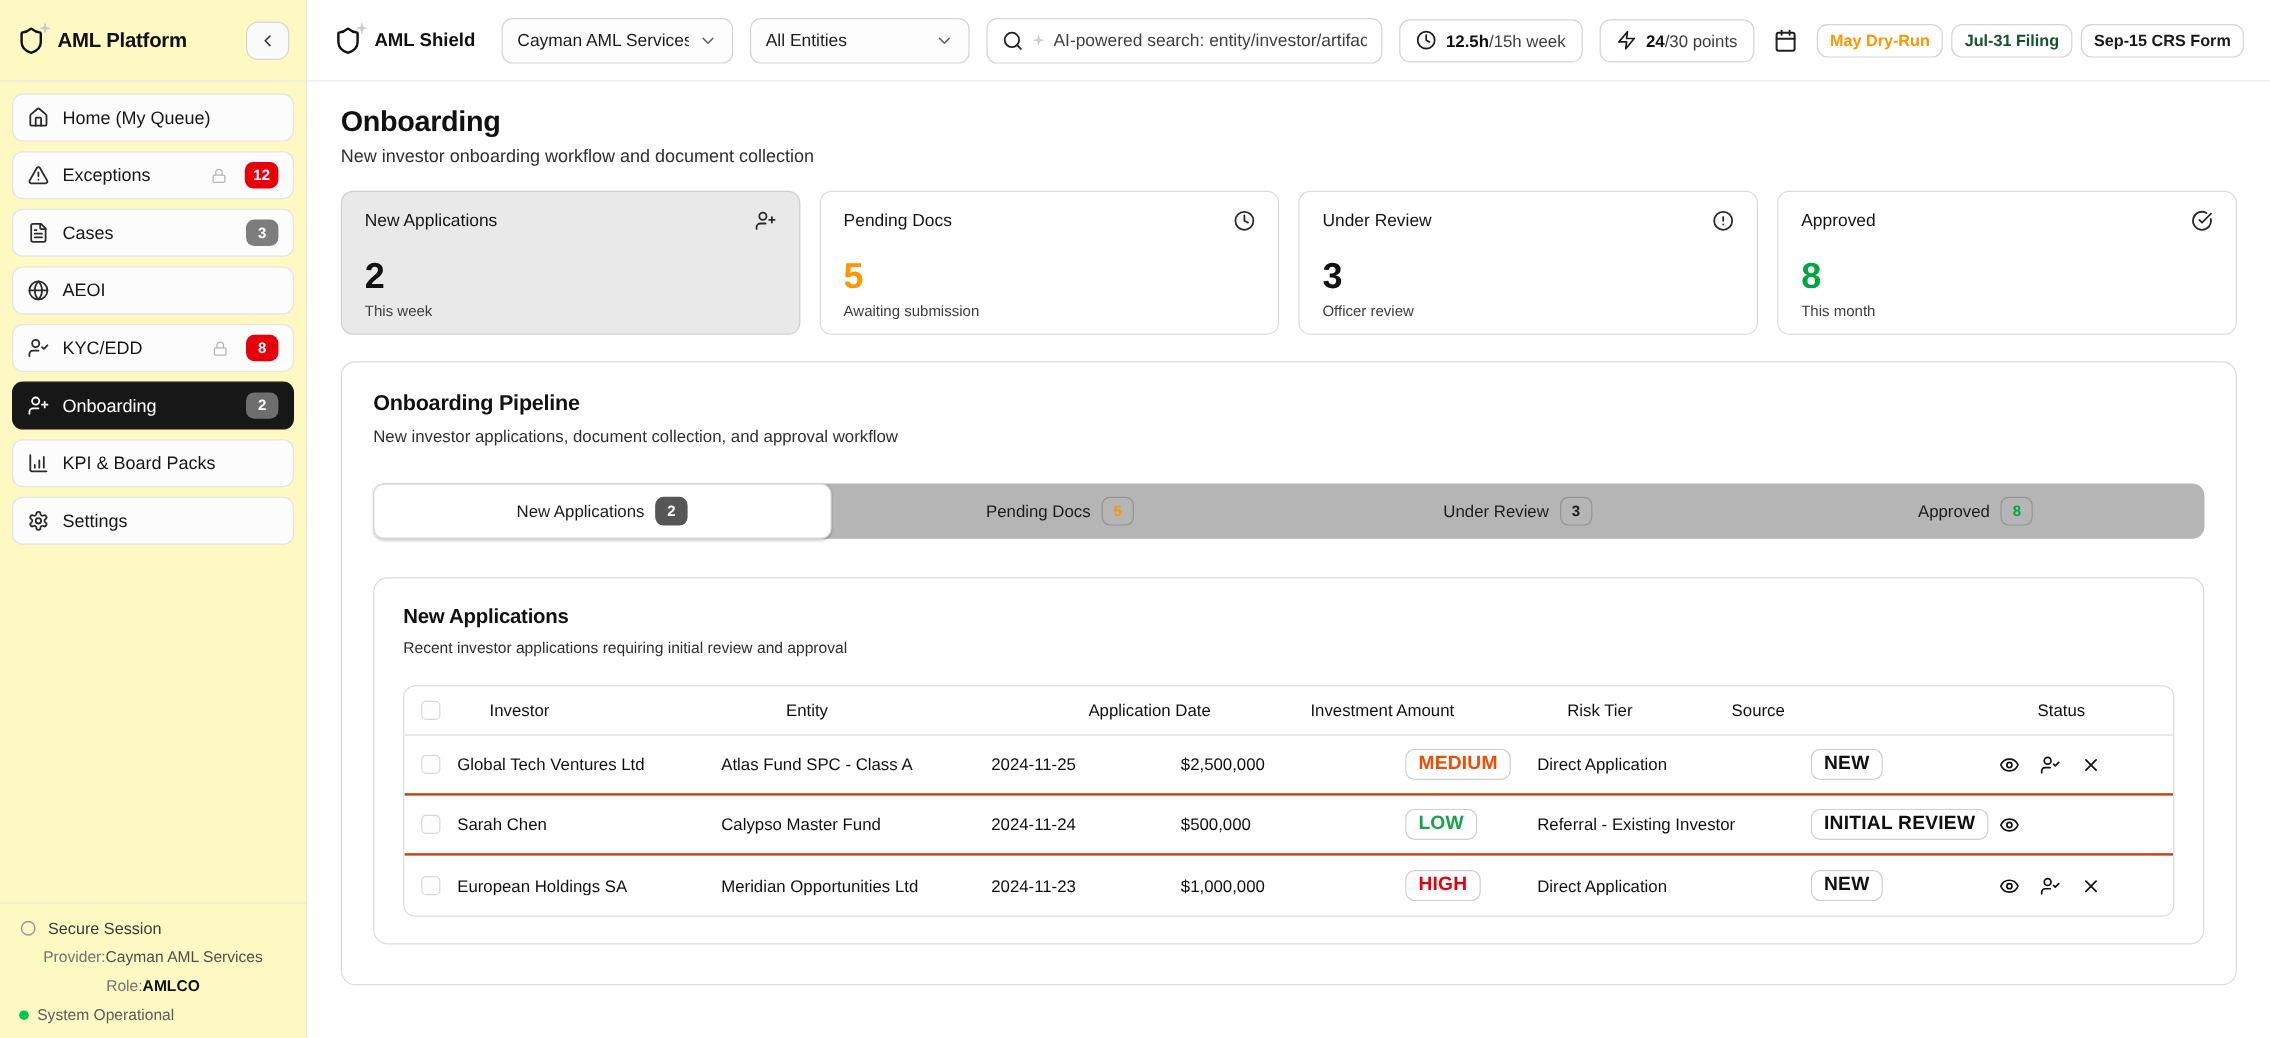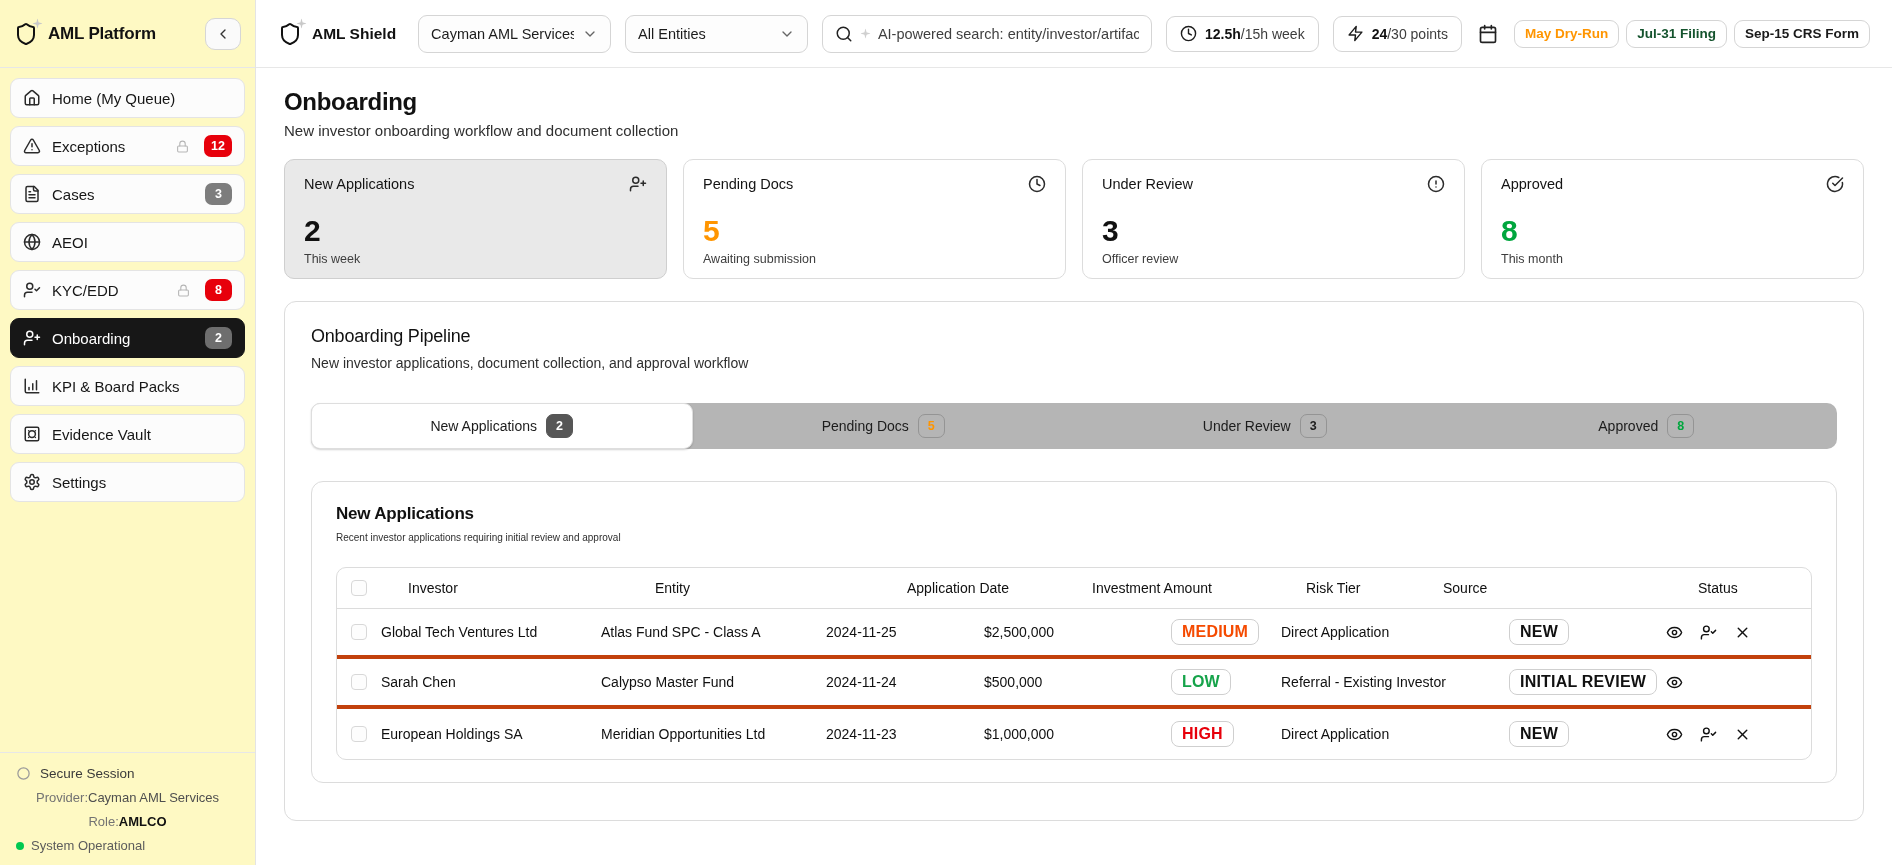--- a/index.html
+++ b/index.html
@@ -80,40 +80,40 @@
     height:120px; cursor:pointer; }
   .stat-card.selected { background:#e9e9e9; border-color:#cfcfcf; }
   .stat-head { display:flex; align-items:center; justify-content:space-between; }
   .stat-label { font-size:14.5px; color:#141414; }
   .stat-head .icon { width:18px; height:18px; color:#2b2b2b; }
   .stat-value { font-size:30px; font-weight:700; margin-top:23px; line-height:1; }
   .stat-sub { font-size:12.5px; color:#3d3d3d; margin-top:6px; }
 
   .pipeline { margin-top:22px; border:1px solid #dcdcdc; border-radius:12px; padding:24px 26px;
     background:#fff; height:520px; }
-  .pipe-title { font-size:18px; font-weight:400; letter-spacing:-0.2px; }
+  .pipe-title { font-size:18px; font-weight:700; letter-spacing:-0.2px; }
   .pipe-sub { font-size:14px; color:#2f2f2f; margin-top:8px; }
   .tabs { margin-top:32px; height:46px; background:#b5b5b5; border-radius:10px;
     display:grid; grid-template-columns:repeat(4,1fr); }
   .tab { display:flex; align-items:center; justify-content:center; gap:9px; font-size:14px;
     color:#1c1c1c; font-weight:500; cursor:pointer; border-radius:9px; }
   .tab.tab-active { background:#fff; border:1px solid #dedede; box-shadow:0 1px 2px rgba(0,0,0,.18); }
   .tab-count { min-width:27px; height:24px; border-radius:7px; display:flex; align-items:center;
     justify-content:center; font-size:12.5px; font-weight:700; padding:0 7px;
     border:1px solid transparent; }
 
   .apps-card { margin-top:32px; border:1px solid #dcdcdc; border-radius:12px; padding:22px 24px;
     background:#fff; }
   .apps-title { font-size:17px; font-weight:700; letter-spacing:-0.2px; }
-  .apps-sub { font-size:10px; color:#2f2f2f; margin-top:8px; }
+  .apps-sub { font-size:13px; color:#2f2f2f; margin-top:8px; }
   .table { margin-top:24px; border:1px solid #dcdcdc; border-radius:10px; overflow:hidden; }
   .trow { display:grid; grid-template-columns:44px 220px 225px 158px 187px 110px 228px 157px 1fr;
     align-items:center; }
   .thead { height:41px; border-bottom:1px solid #dcdcdc; font-size:14px; font-weight:500; color:#101010;gap:27px; }
-  .tbody-row { height:50px; border-bottom:4px solid #c2410c; font-size:14px; color:#101010; cursor:pointer; }
+  .tbody-row { height:50px; border-bottom:2px solid #c2410c; font-size:14px; color:#101010; cursor:pointer; }
   .tbody-row:last-child { border-bottom:none; }
   .cell { padding-right:10px; white-space:nowrap; overflow:hidden; }
   .cb-cell { display:flex; justify-content:center; }
   .checkbox { width:16px; height:16px; border:1px solid #d8d8d8; border-radius:4px; background:#fdfdfd; cursor:pointer; }
   .risk-badge, .status-badge { display:inline-block; padding:3px 10px; border:1px solid #cfcfcf;
     border-radius:8px; font-size:16px; font-weight:700; letter-spacing:0.2px; background:#fff; }
   .status-badge { color:#111; white-space:nowrap; }
   .actions-cell { display:flex; align-items:center; gap:17px; }
   .action-icon { width:17px; height:17px; color:#111; display:inline-flex; cursor:pointer; }
   .icon svg, .action-icon svg, .brand-spark svg, .cal-icon svg, .lock-mini svg,
@@ -242,34 +242,20 @@
               <path d="M3 3v16a2 2 0 0 0 2 2h16"></path>
               <path d="M8 17v-3"></path>
               <path d="M13 17V9"></path>
               <path d="M18 17V5"></path>
             </svg>
           </span>
           <span class="sb-item-label">KPI &amp; Board Packs</span>
 
         </div>
 
-        <div class="sb-item">
-          <span class="icon">
-            <svg viewBox="0 0 24 24" fill="none" stroke="currentColor" stroke-width="2" stroke-linecap="round" stroke-linejoin="round">
-              <rect x="3" y="3" width="18" height="18" rx="2"></rect>
-              <circle cx="12" cy="12" r="4.5"></circle>
-              <path d="M7.5 7.5h.01"></path>
-              <path d="M16.5 7.5h.01"></path>
-              <path d="M7.5 16.5h.01"></path>
-              <path d="M16.5 16.5h.01"></path>
-            </svg>
-          </span>
-          <span class="sb-item-label">Evidence Vault</span>
-
-        </div>
 
         <div class="sb-item">
           <span class="icon">
             <svg viewBox="0 0 24 24" fill="none" stroke="currentColor" stroke-width="2" stroke-linecap="round" stroke-linejoin="round">
               <path d="M12.22 2h-.44a2 2 0 0 0-2 2v.18a2 2 0 0 1-1 1.73l-.43.25a2 2 0 0 1-2 0l-.15-.08a2 2 0 0 0-2.73.73l-.22.38a2 2 0 0 0 .73 2.73l.15.1a2 2 0 0 1 1 1.72v.51a2 2 0 0 1-1 1.74l-.15.09a2 2 0 0 0-.73 2.73l.22.38a2 2 0 0 0 2.73.73l.15-.08a2 2 0 0 1 2 0l.43.25a2 2 0 0 1 1 1.73V20a2 2 0 0 0 2 2h.44a2 2 0 0 0 2-2v-.18a2 2 0 0 1 1-1.73l.43-.25a2 2 0 0 1 2 0l.15.08a2 2 0 0 0 2.73-.73l.22-.39a2 2 0 0 0-.73-2.73l-.15-.08a2 2 0 0 1-1-1.74v-.5a2 2 0 0 1 1-1.74l.15-.09a2 2 0 0 0 .73-2.73l-.22-.38a2 2 0 0 0-2.73-.73l-.15.08a2 2 0 0 1-2 0l-.43-.25a2 2 0 0 1-1-1.73V4a2 2 0 0 0-2-2z"></path>
               <circle cx="12" cy="12" r="3"></circle>
             </svg>
           </span>
           <span class="sb-item-label">Settings</span>
 

